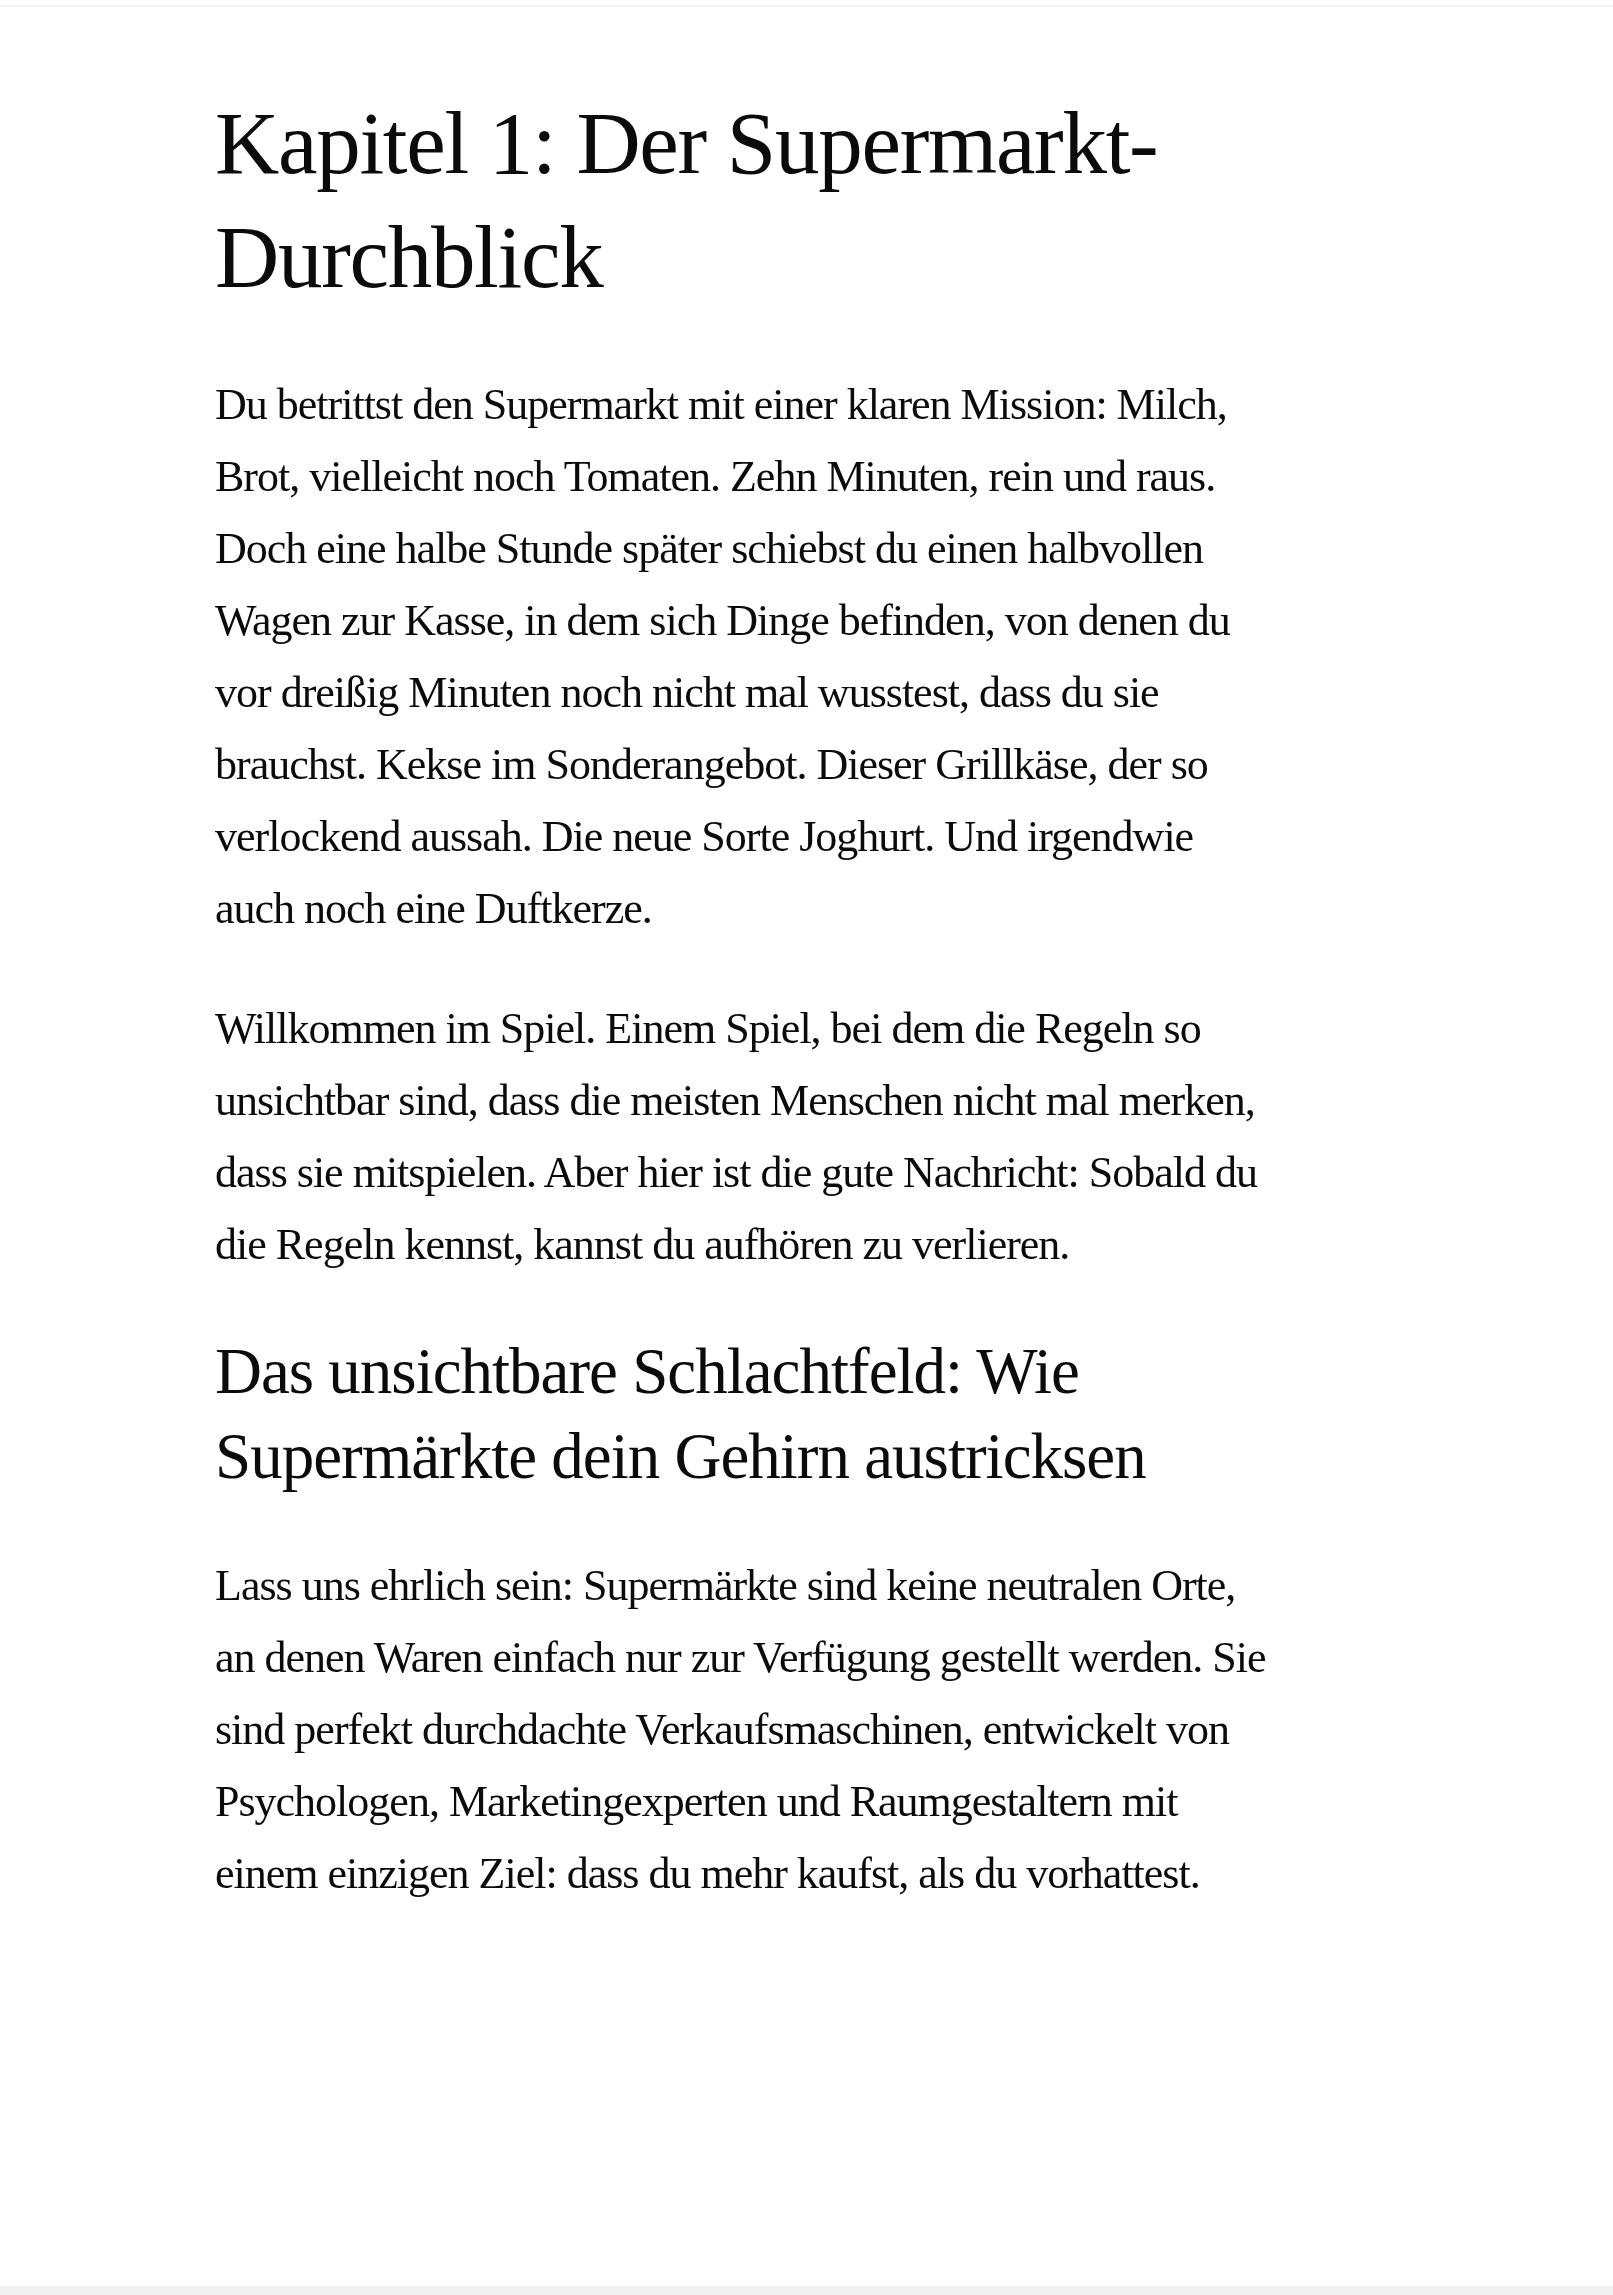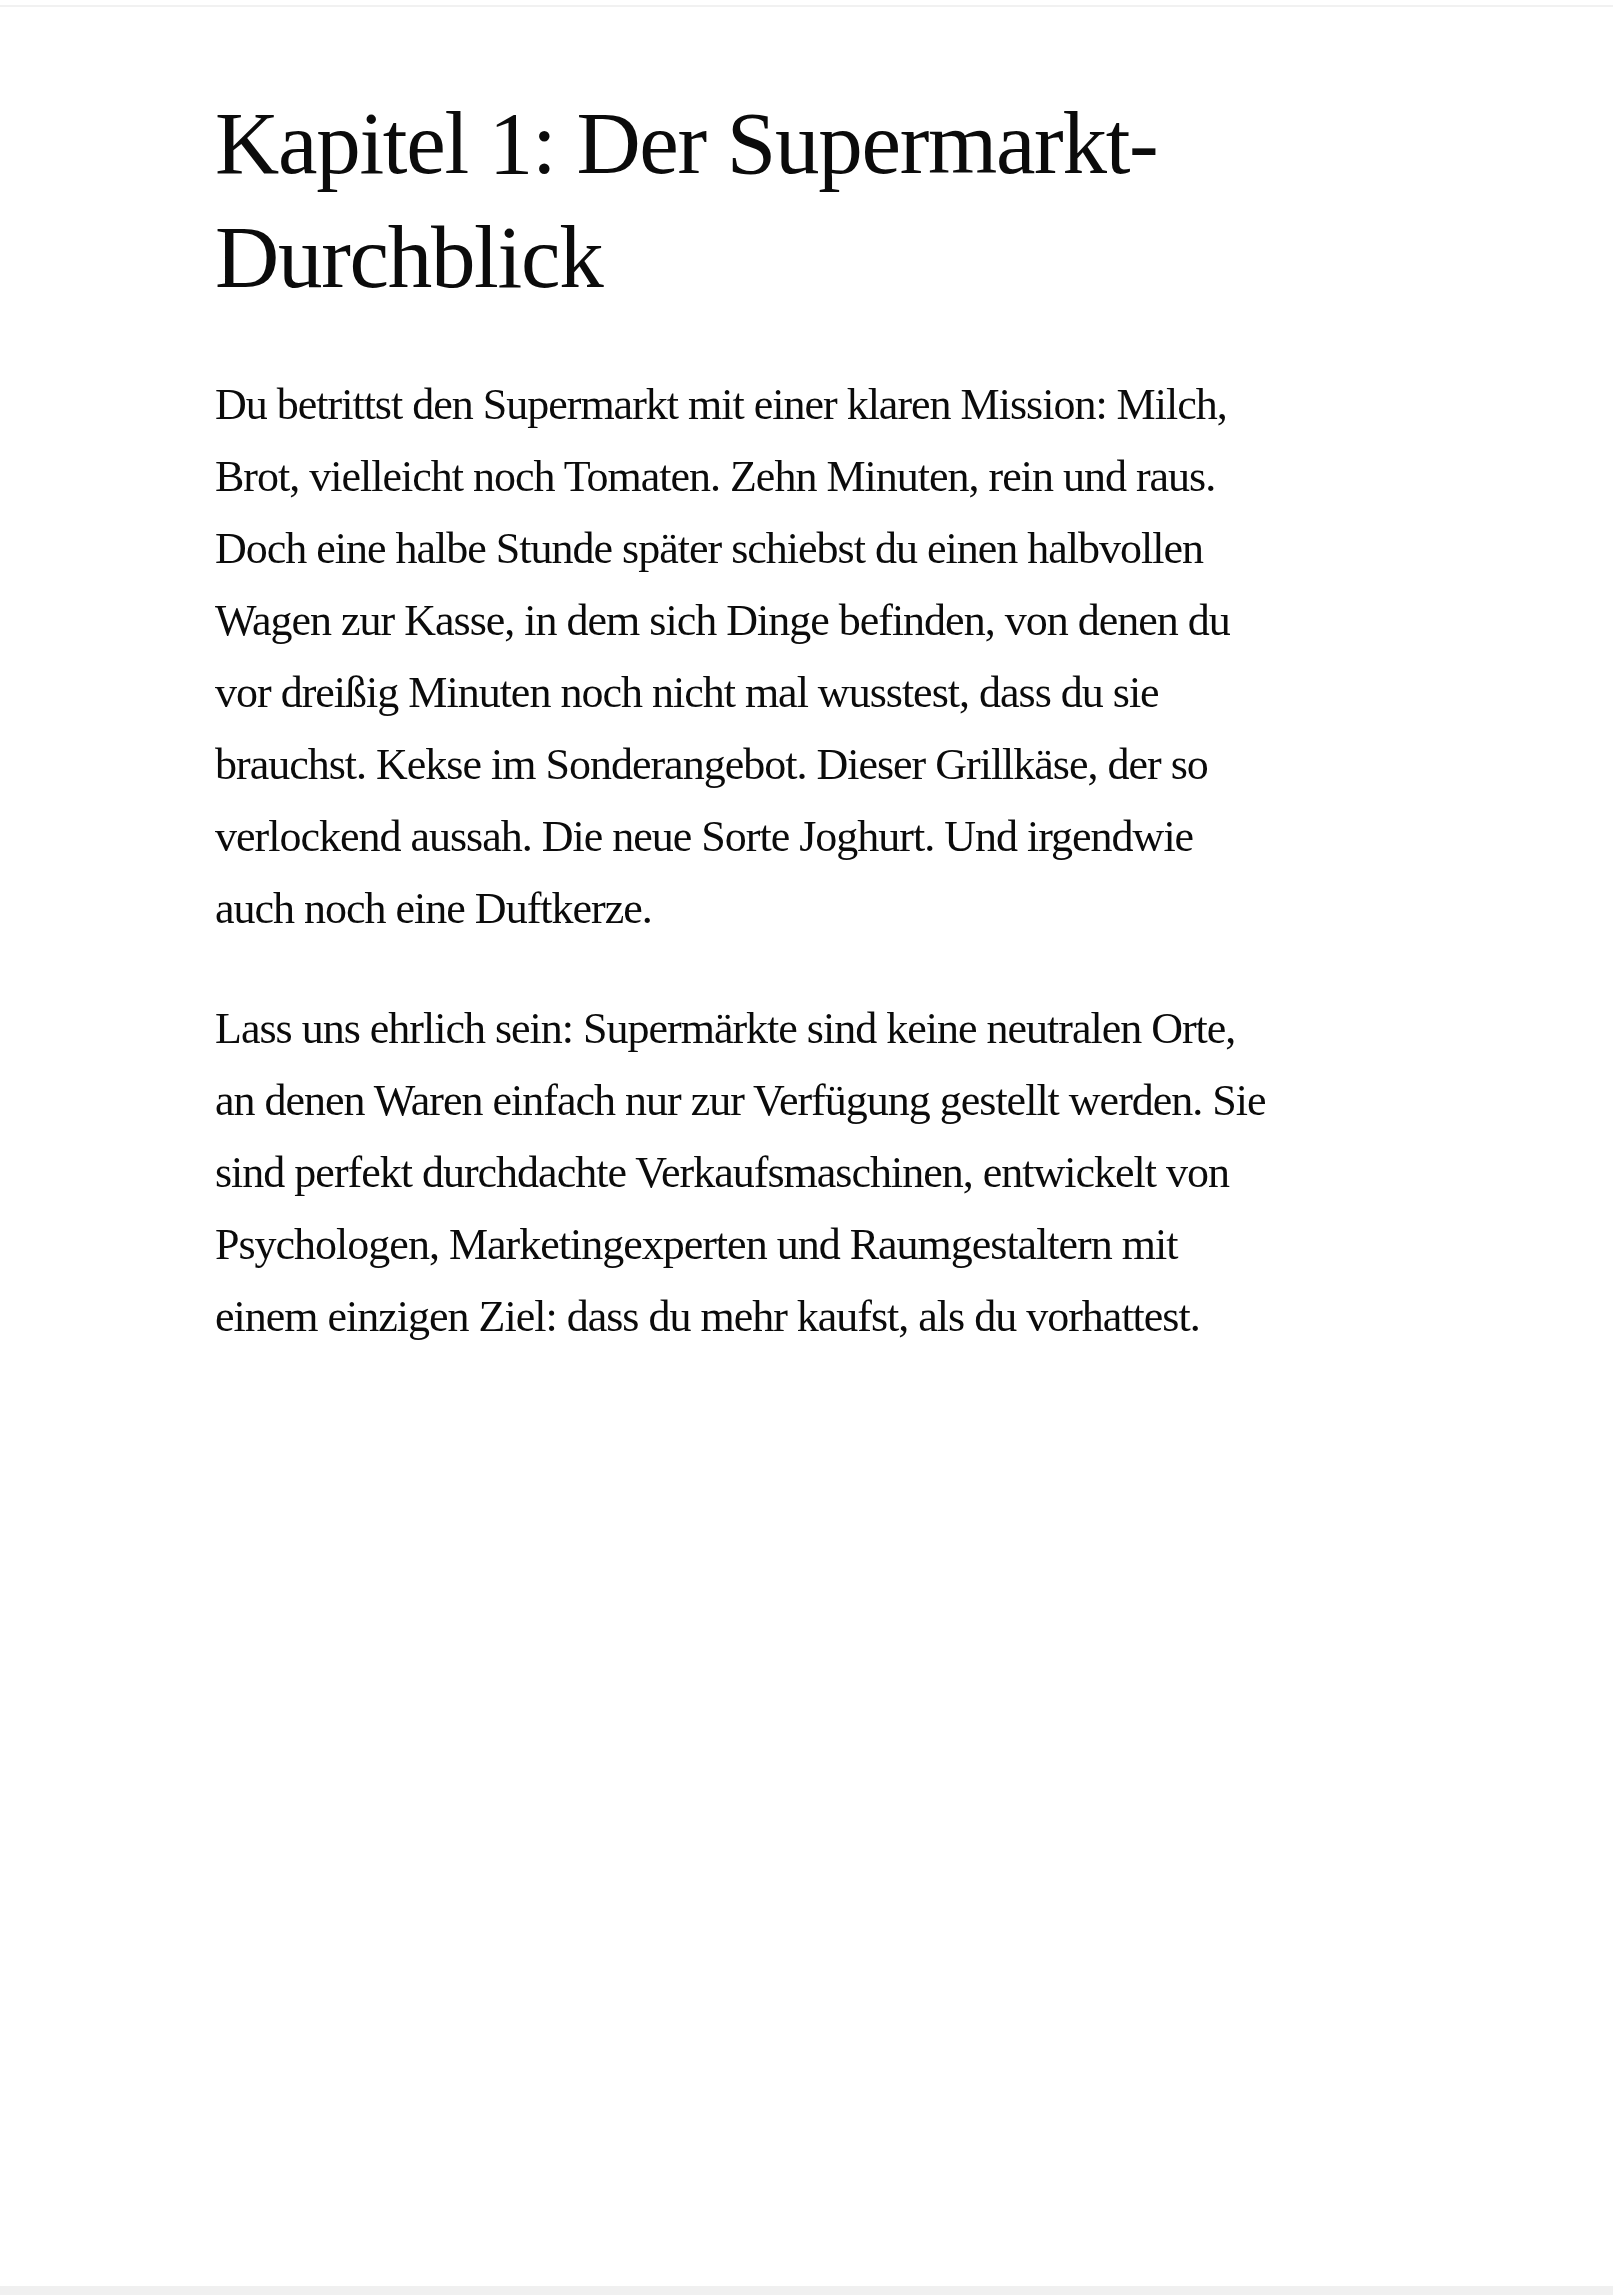--- a/index.html
+++ b/index.html
@@ -80,21 +80,27 @@
     <p class="body-paragraph">Du betrittst den Supermarkt mit einer klaren Mission: Milch,
 Brot, vielleicht noch Tomaten. Zehn Minuten, rein und raus.
 Doch eine halbe Stunde später schiebst du einen halbvollen
 Wagen zur Kasse, in dem sich Dinge befinden, von denen du
 vor dreißig Minuten noch nicht mal wusstest, dass du sie
 brauchst. Kekse im Sonderangebot. Dieser Grillkäse, der so
 verlockend aussah. Die neue Sorte Joghurt. Und irgendwie
 auch noch eine Duftkerze.</p>
 
 
+    <p class="body-paragraph">Willkommen im Spiel. Einem Spiel, bei dem die Regeln so
+unsichtbar sind, dass die meisten Menschen nicht mal merken,
+dass sie mitspielen. Aber hier ist die gute Nachricht: Sobald du
+die Regeln kennst, kannst du aufhören zu verlieren.</p>
 
+    <h2 class="section-heading">Das unsichtbare Schlachtfeld: Wie
+Supermärkte dein Gehirn austricksen</h2>
 
     <p class="body-paragraph">Lass uns ehrlich sein: Supermärkte sind keine neutralen Orte,
 an denen Waren einfach nur zur Verfügung gestellt werden. Sie
 sind perfekt durchdachte Verkaufsmaschinen, entwickelt von
 Psychologen, Marketingexperten und Raumgestaltern mit
 einem einzigen Ziel: dass du mehr kaufst, als du vorhattest.</p>
 
 
   </main>
 

